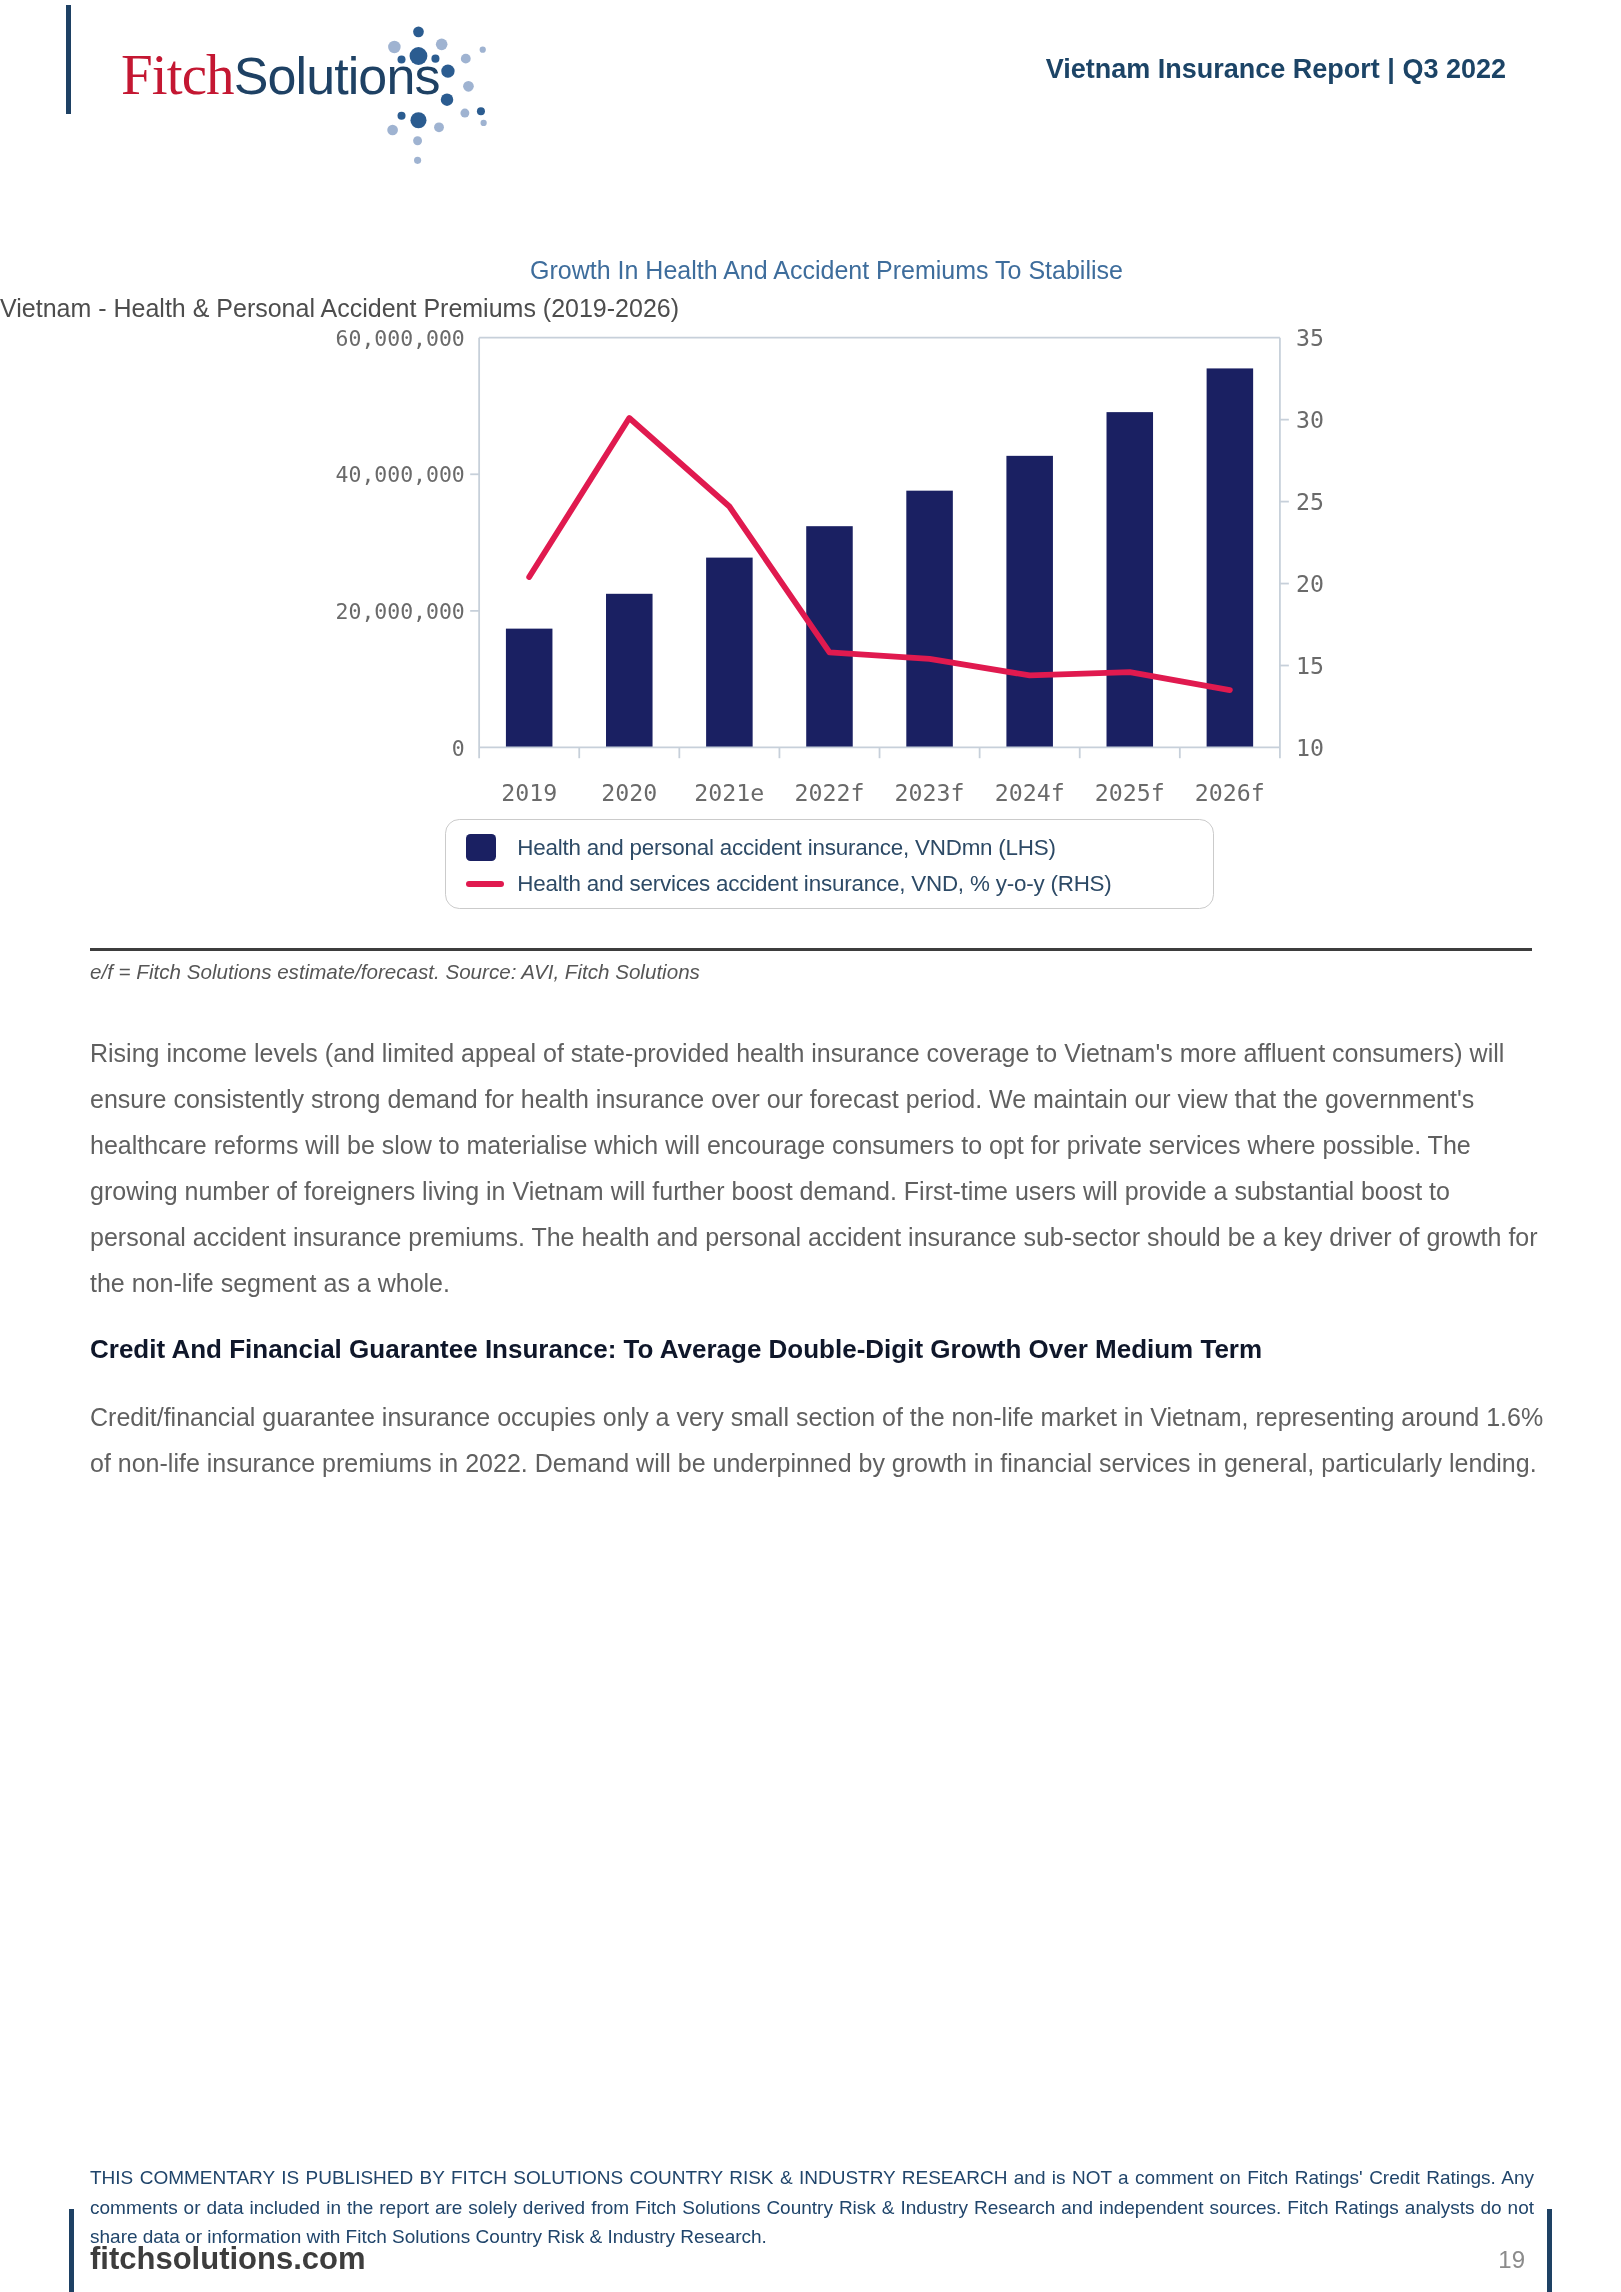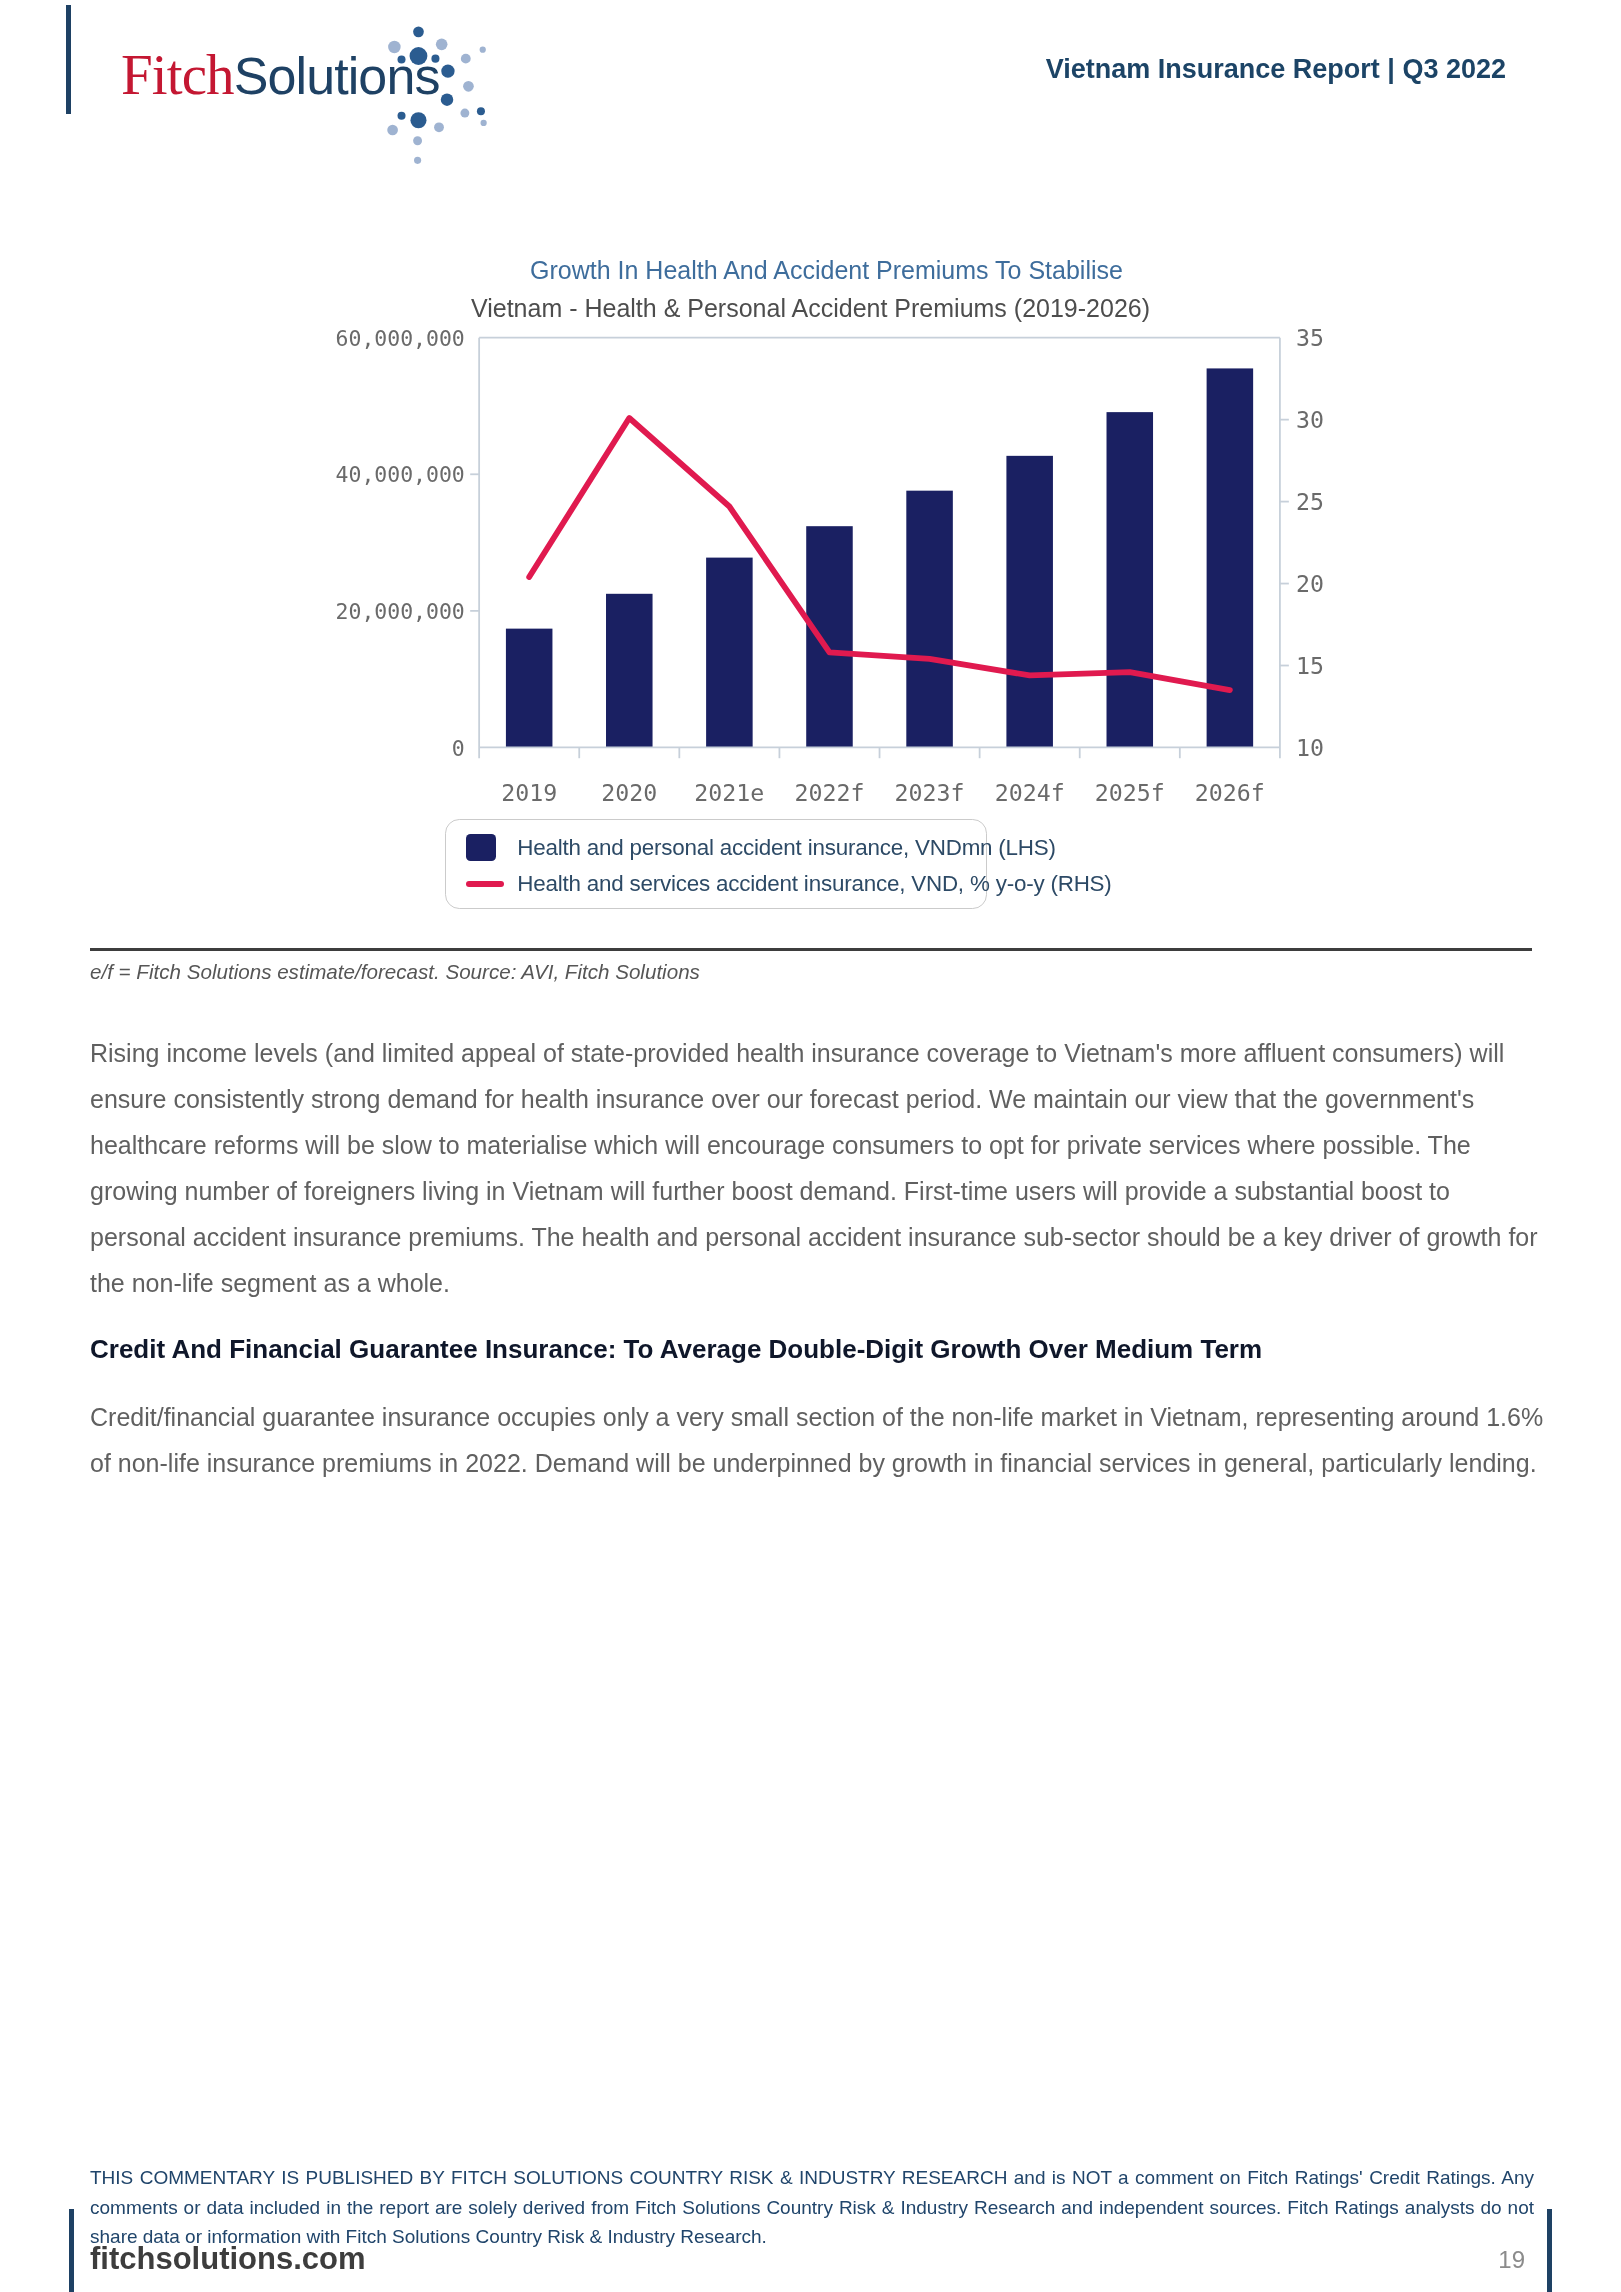--- a/index.html
+++ b/index.html
@@ -12,28 +12,28 @@
 
   .logo{position:absolute;left:121px;top:47px;line-height:56px;white-space:nowrap;}
   .logo .fitch{font-family:"Liberation Serif",serif;font-size:57px;color:#c41732;letter-spacing:-0.9px;}
   .logo .sol{font-family:"Liberation Sans",sans-serif;font-size:52px;color:#1e4164;letter-spacing:-0.9px;}
   .logo-dots{position:absolute;left:381px;top:22.4px;}
 
   .report-title{position:absolute;right:115px;top:54px;font-size:27px;font-weight:bold;color:#1c4466;}
 
   .chart-title{position:absolute;left:0;top:256px;width:100%;text-align:center;
                font-size:25px;color:#3e6d9c;margin-left:16px;}
-  .chart-subtitle{position:absolute;left:0;top:294px;width:100%;text-align:center;
+  .chart-subtitle{position:absolute;left:0;top:294px;width:100%;
                font-size:25px;color:#4d4d4d;}
   .chart-svg{position:absolute;left:313px;top:318px;}
   .chart-svg .tickL{font-family:"DejaVu Sans Mono",monospace;font-size:24px;fill:#6a6a6a;}
   .chart-svg .tickR{font-family:"DejaVu Sans Mono",monospace;font-size:26px;fill:#6a6a6a;}
   .chart-svg .tickX{font-family:"DejaVu Sans Mono",monospace;font-size:26px;fill:#6a6a6a;}
 
-  .legend{position:absolute;left:445px;top:819px;width:542px;height:90px;box-sizing:border-box;
+  .legend{position:absolute;left:445px;top:819px;width:769px;height:90px;box-sizing:border-box;
           border:1.8px solid #cbcbcb;border-radius:14.3px;padding:9.9px 0 0 19.7px;background:#fff;}
   .legend-row{display:flex;align-items:center;height:36px;}
   .legend-swatch-col{width:39px;flex:0 0 39px;display:flex;align-items:center;}
   .swatch-bar{width:30px;height:27px;border-radius:4.5px;background:#1a2062;}
   .swatch-line{width:38px;height:6.3px;border-radius:3.6px;background:#e01a4f;}
   .legend-label{font-size:22.4px;color:#2d4a66;letter-spacing:-0.2px;margin-left:12.5px;white-space:nowrap;}
 
   .footnote-rule{position:absolute;left:90px;top:948px;width:1442px;height:2.7px;background:#3d3d3d;}
   .footnote{position:absolute;left:90px;top:960px;font-size:20.6px;font-style:italic;color:#565656;}
 

